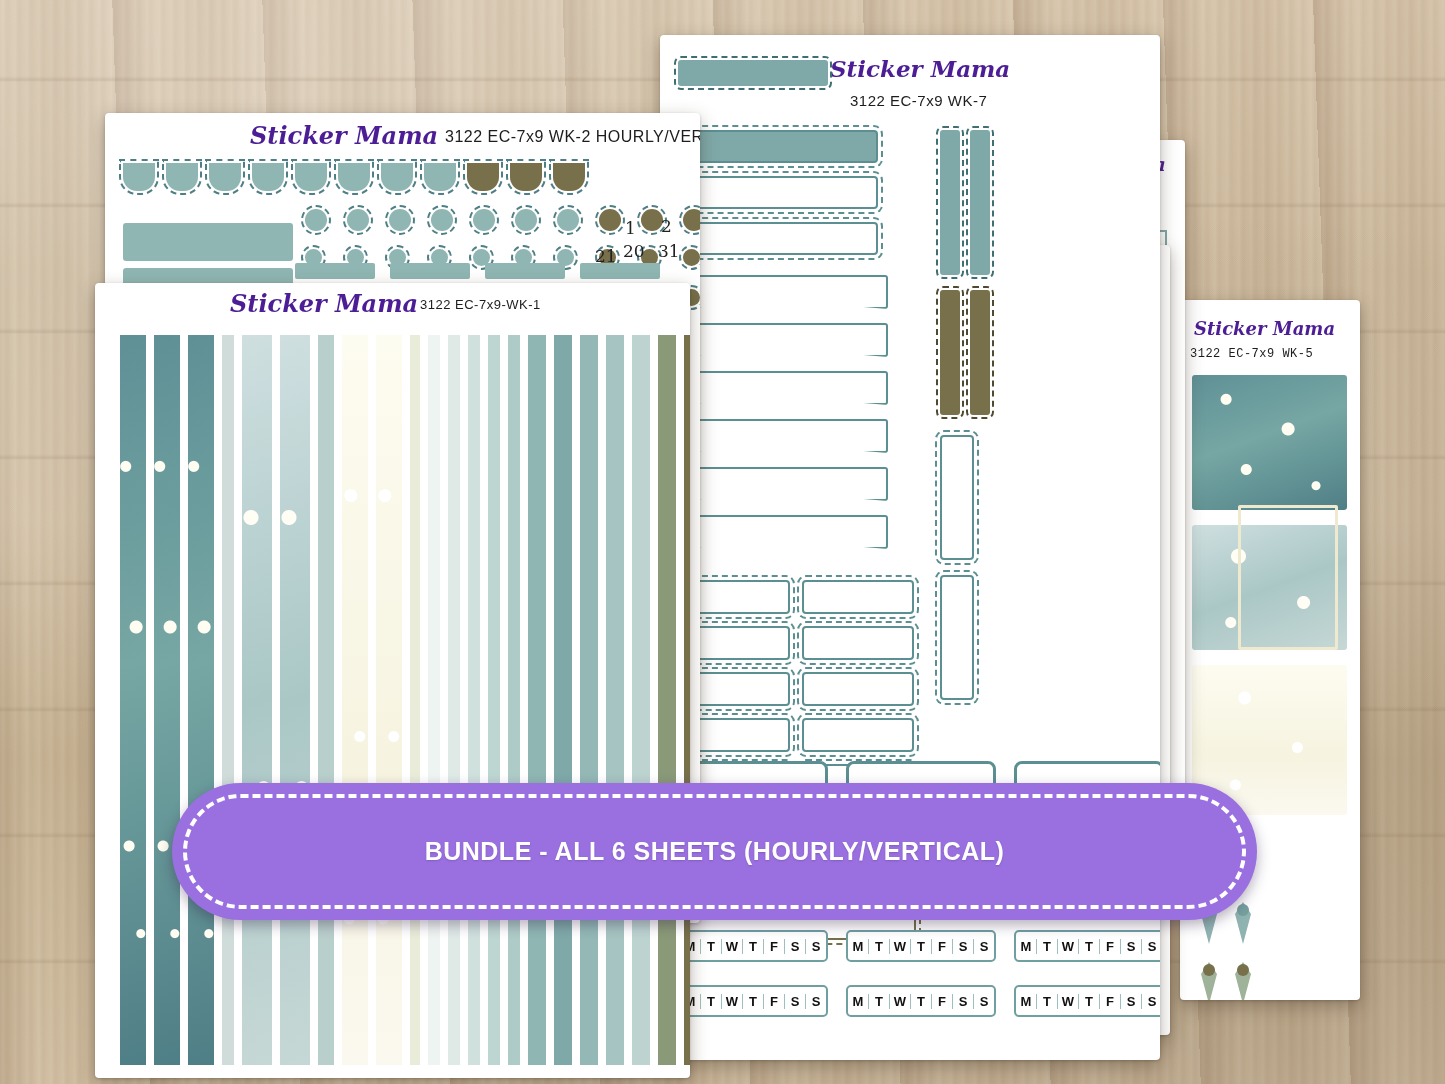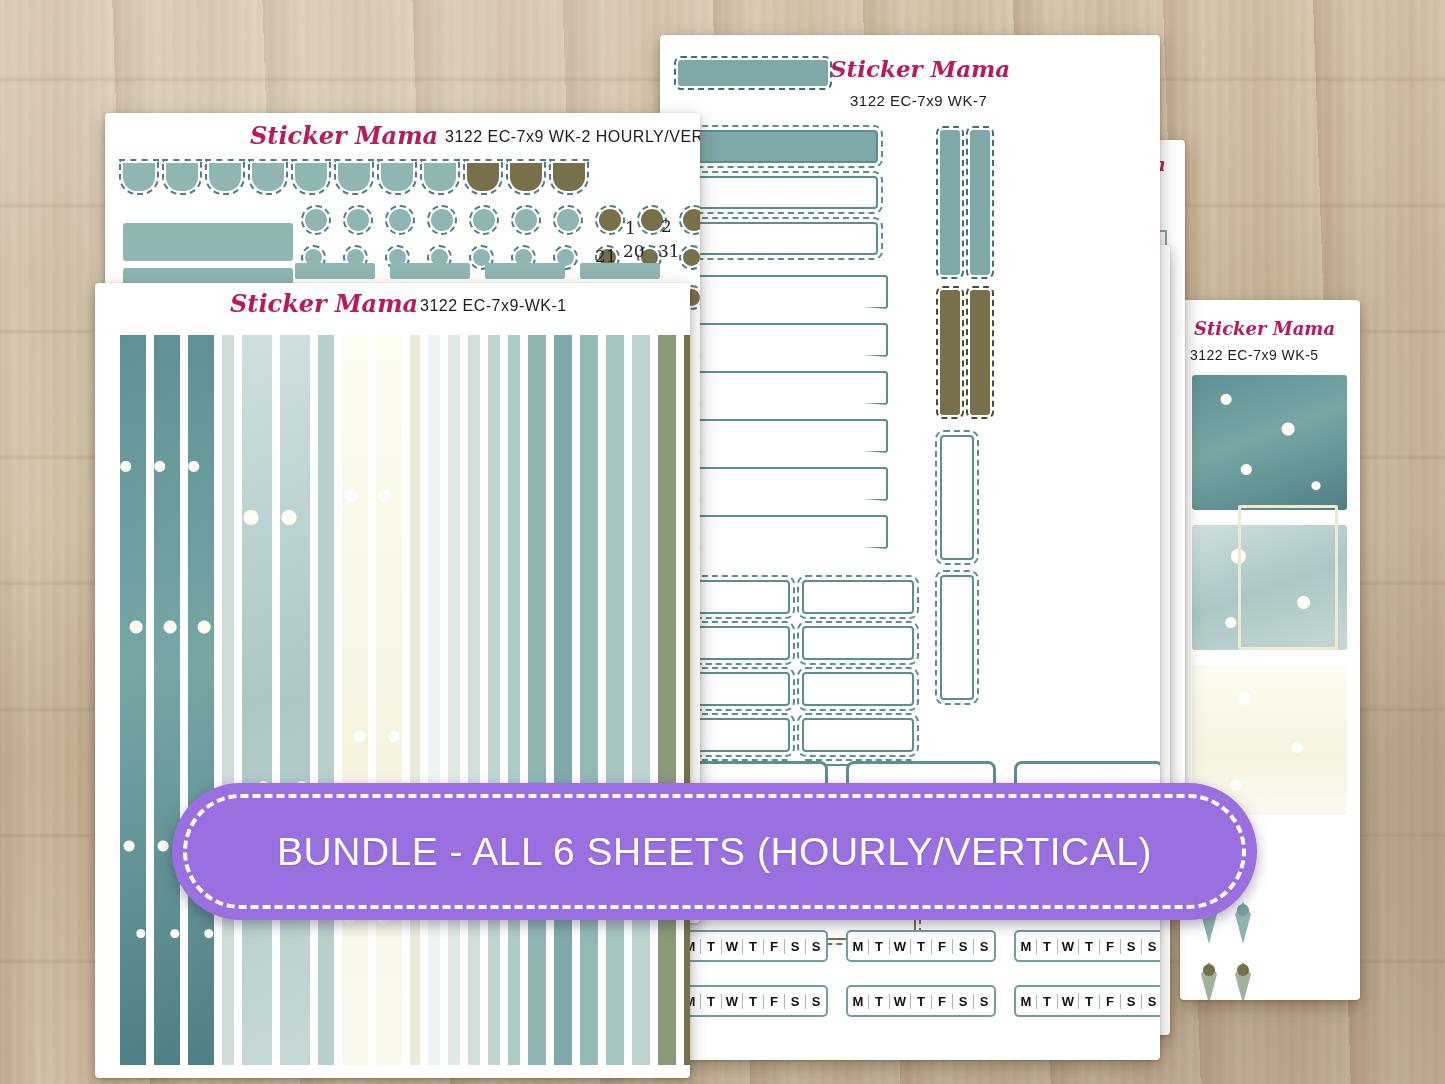--- a/index.html
+++ b/index.html
@@ -47,21 +47,21 @@
     background:#ffffff;
     border-radius:4px;
     box-shadow: 0 6px 18px rgba(60,45,30,0.35), 0 1px 3px rgba(0,0,0,0.2);
     overflow:hidden;
   }
   .brand {
     position:absolute;
     font-family:"DejaVu Serif", serif;
     font-style:italic;
     font-weight:bold;
-    color:#be185d;
+    color:#4c1d95;
     white-space:nowrap;
   }
   .code {
     position:absolute;
     font-family:"Liberation Sans", sans-serif;
     color:#1d1d1d;
     white-space:nowrap;
     letter-spacing:0.5px;
   }
 
@@ -87,22 +87,22 @@
     content:"";
     position:absolute; inset:11px;
     border:4px dashed #ffffff;
     border-radius:60px;
     pointer-events:none;
   }
   #banner-text {
     position:relative;
     color:#ffffff;
     font-family:"Liberation Sans", sans-serif;
-    font-weight:normal;
-    font-size:39px;
+    font-weight:bold;
+    font-size:25px;
     letter-spacing:0.5px;
     white-space:nowrap;
     text-shadow:0 1px 2px rgba(0,0,0,0.15);
   }
 
   .mtwtfss {
     position:absolute;
     border:2px solid #6f9fa1;
     border-radius:5px;
     background:#fff;
@@ -148,21 +148,21 @@
   }
   .pin { position:absolute; }
 </style>
 </head>
 <body>
 
 <div id="wood"></div>
 
 <div class="sheet" id="sheet5">
   <div class="brand" style="left:14px; top:18px; font-size:18px;">Sticker Mama</div>
-  <div class="code" style="left:10px; top:47px; font-size:14px;">3122 EC-7x9 WK-5</div>
+  <div class="code" style="left:10px; top:47px; font-size:12px;font-family:Liberation Mono, monospace;">3122 EC-7x9 WK-5</div>
 
   <div class="daisyfill" style="position:absolute; left:12px; top:75px; width:155px; height:135px; border-radius:3px;"></div>
   <div class="daisyfill2" style="position:absolute; left:12px; top:225px; width:155px; height:125px; border-radius:3px;"></div>
   <div class="daisyfill3" style="position:absolute; left:12px; top:365px; width:155px; height:150px; border-radius:3px;"></div>
   <div style="position:absolute; left:58px; top:205px; width:100px; height:145px; border:3px solid #efe9cf; border-radius:2px;"></div>
 
   <div class="pin" style="left:18px; top:540px;">
     <svg width="22" height="46" viewBox="0 0 22 46">
         <path d="M11 2 L19 14 L11 44 L3 14 Z" fill="#6f9fa1"></path>
         <circle cx="11" cy="10" r="6" fill="#5d8c8e"></circle>
@@ -554,21 +554,21 @@
       <div style="position: absolute; left: 475px; top: 150px; width: 80px; height: 16px; background: rgb(143, 182, 179); border-radius: 2px;"></div>
       <div style="position: absolute; left: 190px; top: 172px; width: 80px; height: 14px; background: rgb(159, 192, 189); border-radius: 2px;"></div>
       <div style="position: absolute; left: 285px; top: 172px; width: 80px; height: 14px; background: rgb(159, 192, 189); border-radius: 2px;"></div>
       <div style="position: absolute; left: 380px; top: 172px; width: 80px; height: 14px; background: rgb(159, 192, 189); border-radius: 2px;"></div>
       <div style="position: absolute; left: 475px; top: 172px; width: 80px; height: 14px; background: rgb(159, 192, 189); border-radius: 2px;"></div>
     </div>
 </div>
 
 <div class="sheet" id="sheet1">
   <div class="brand" style="left:135px; top:6px; font-size:24px;">Sticker Mama</div>
-  <div class="code" style="left:325px; top:14px; font-size:16px;">3122 EC-7x9-WK-1</div>
+  <div class="code" style="left:325px; top:14px; font-size:13px;">3122 EC-7x9-WK-1</div>
   <div id="sheet1-art">
       <div class="wstripe daisyfill" style="left: 25px; width: 26px;"></div>
       <div class="wstripe daisyfill" style="left: 59px; width: 26px;"></div>
       <div class="wstripe daisyfill" style="left: 93px; width: 26px;"></div>
       <div class="wstripe" style="left: 127px; width: 12px; background: rgb(207, 220, 217);"></div>
       <div class="wstripe daisyfill2" style="left: 147px; width: 30px;"></div>
       <div class="wstripe daisyfill2" style="left: 185px; width: 30px;"></div>
       <div class="wstripe" style="left: 223px; width: 16px; background: rgb(185, 207, 204);"></div>
       <div class="wstripe daisyfill3" style="left: 247px; width: 26px;"></div>
       <div class="wstripe daisyfill3" style="left: 281px; width: 26px;"></div>

